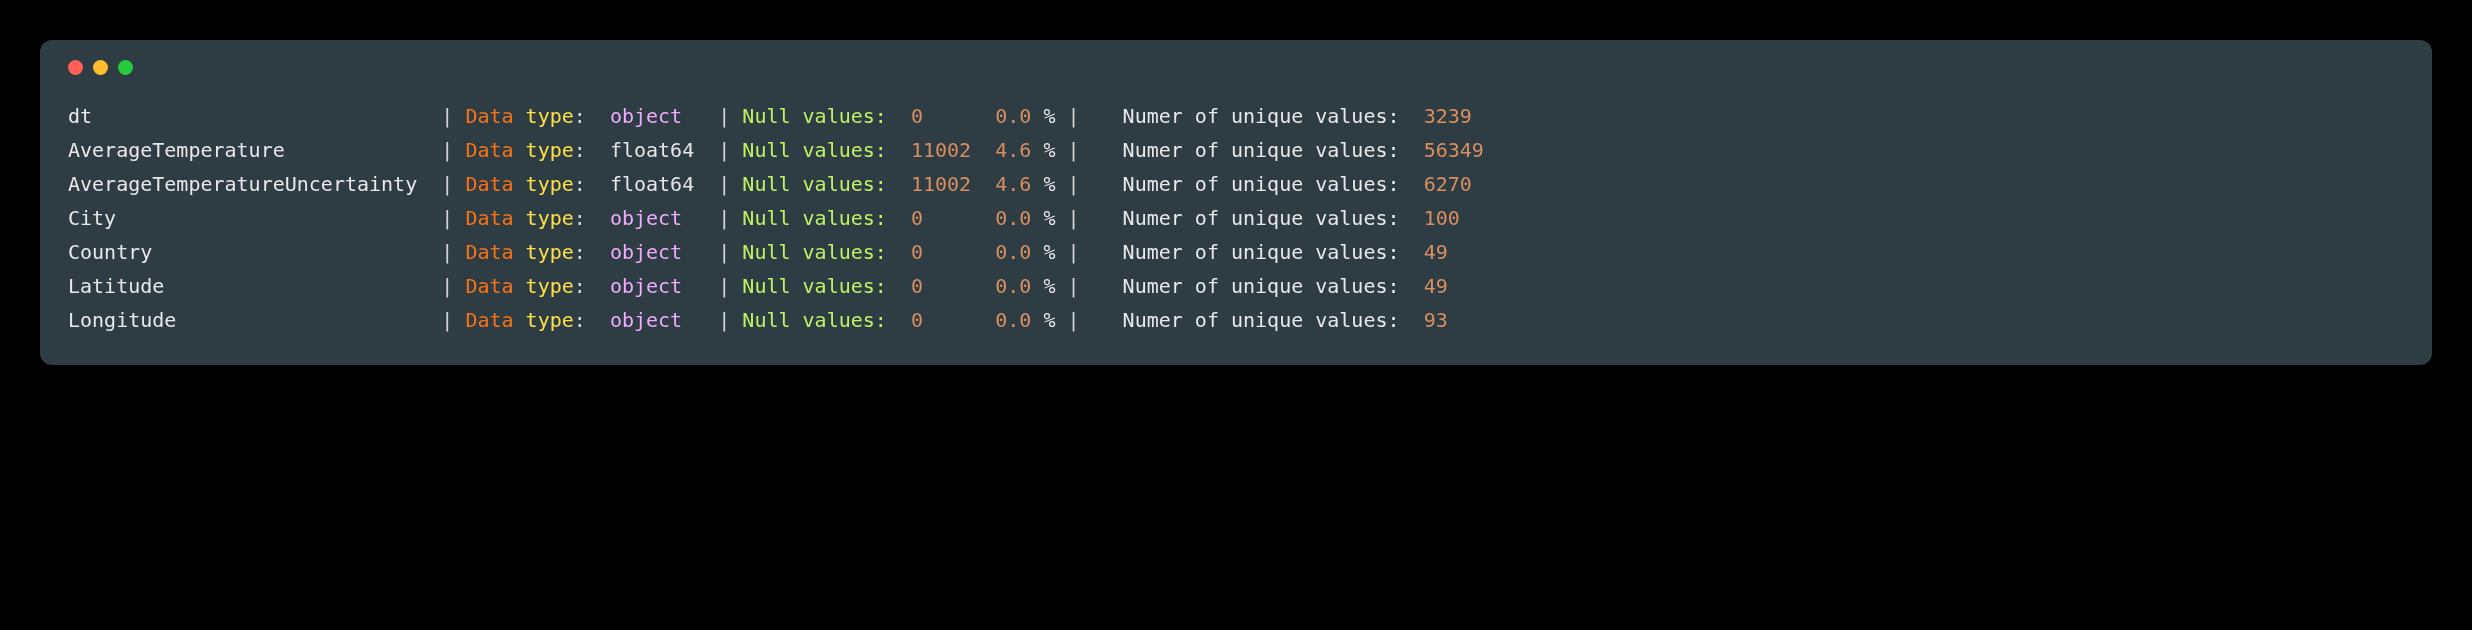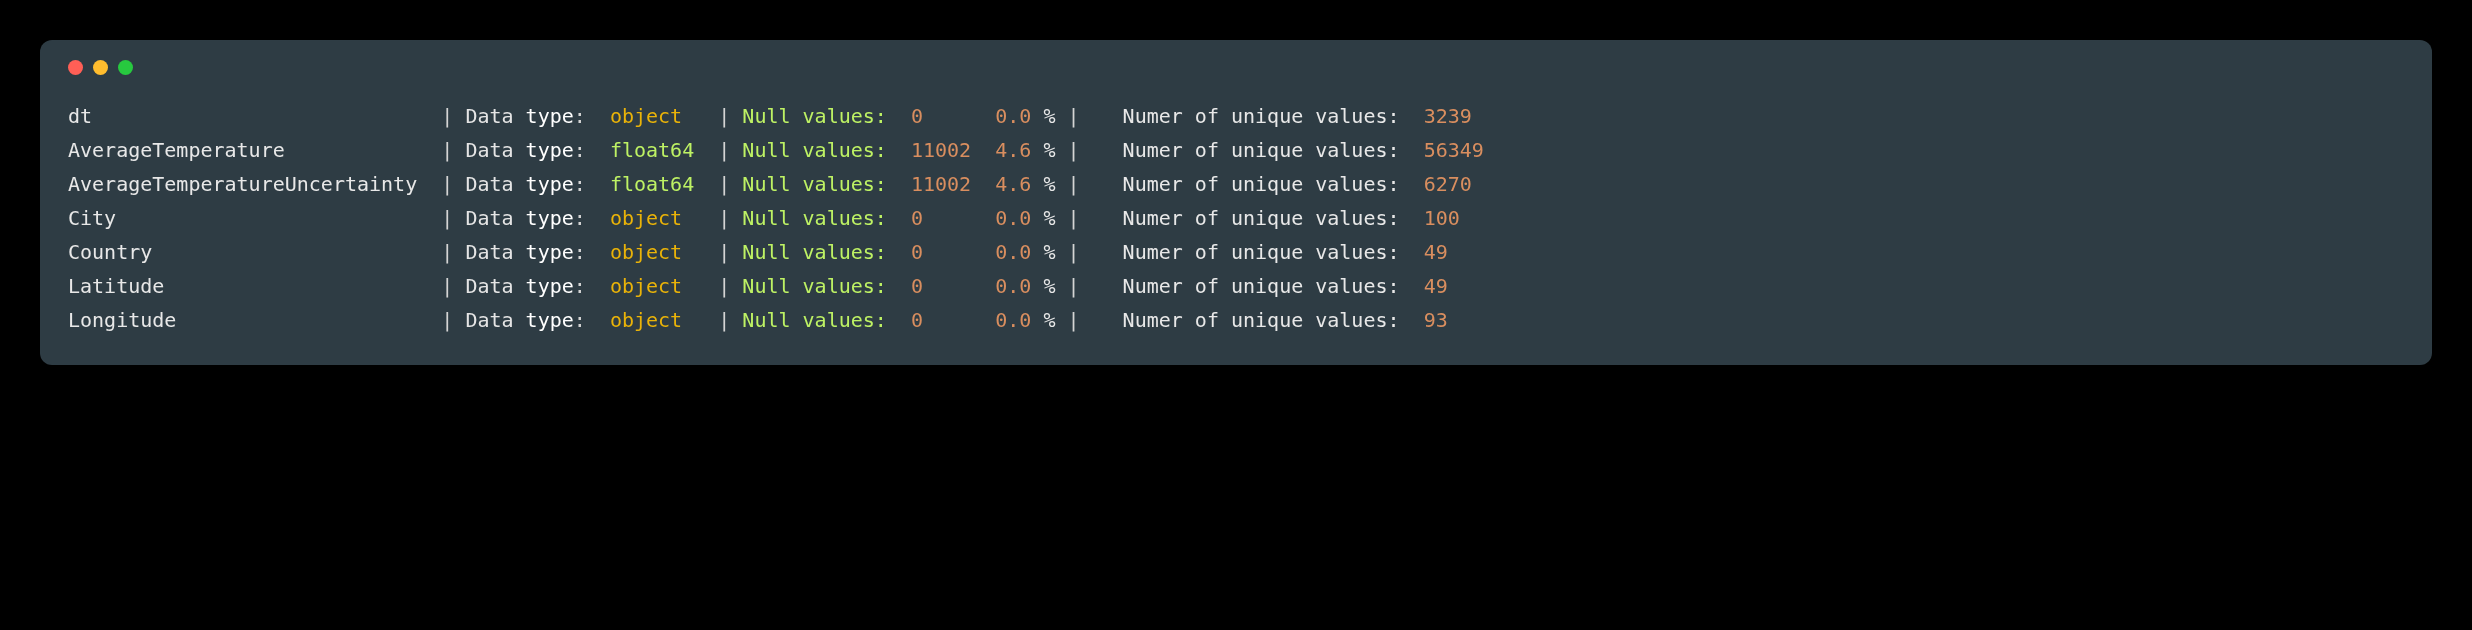--- a/index.html
+++ b/index.html
@@ -35,24 +35,24 @@
     .output {
       line-height: 1.7;
       white-space: pre;
       color: #d4d4d4;
     }
     .row {
       display: block;
     }
     .col-name { color: #e8e8e8; margin-top: 48px; }
     .sep { color: #d4d4d4; }
-    .lbl-data { color: #e5e5e5; }
-    .kw-type { color: #ffffff; }
-    .dtype-object { color: #eab308; }
-    .dtype-float { color: #bef264; }
+    .lbl-data { color: #f97316; }
+    .kw-type { color: #fde047; }
+    .dtype-object { color: #f0abfc; }
+    .dtype-float { color: #e5e5e5; }
     .lbl-null { color: #bef264; }
     .num-orange { color: #d98e5f; }
     .pct { color: #e8e8e8; }
     .lbl-unique { color: #e8e8e8; padding-left: 31px; }
   </style>
 </head>
 <body>
 
 <div class="terminal">
   <div class="window-controls">

